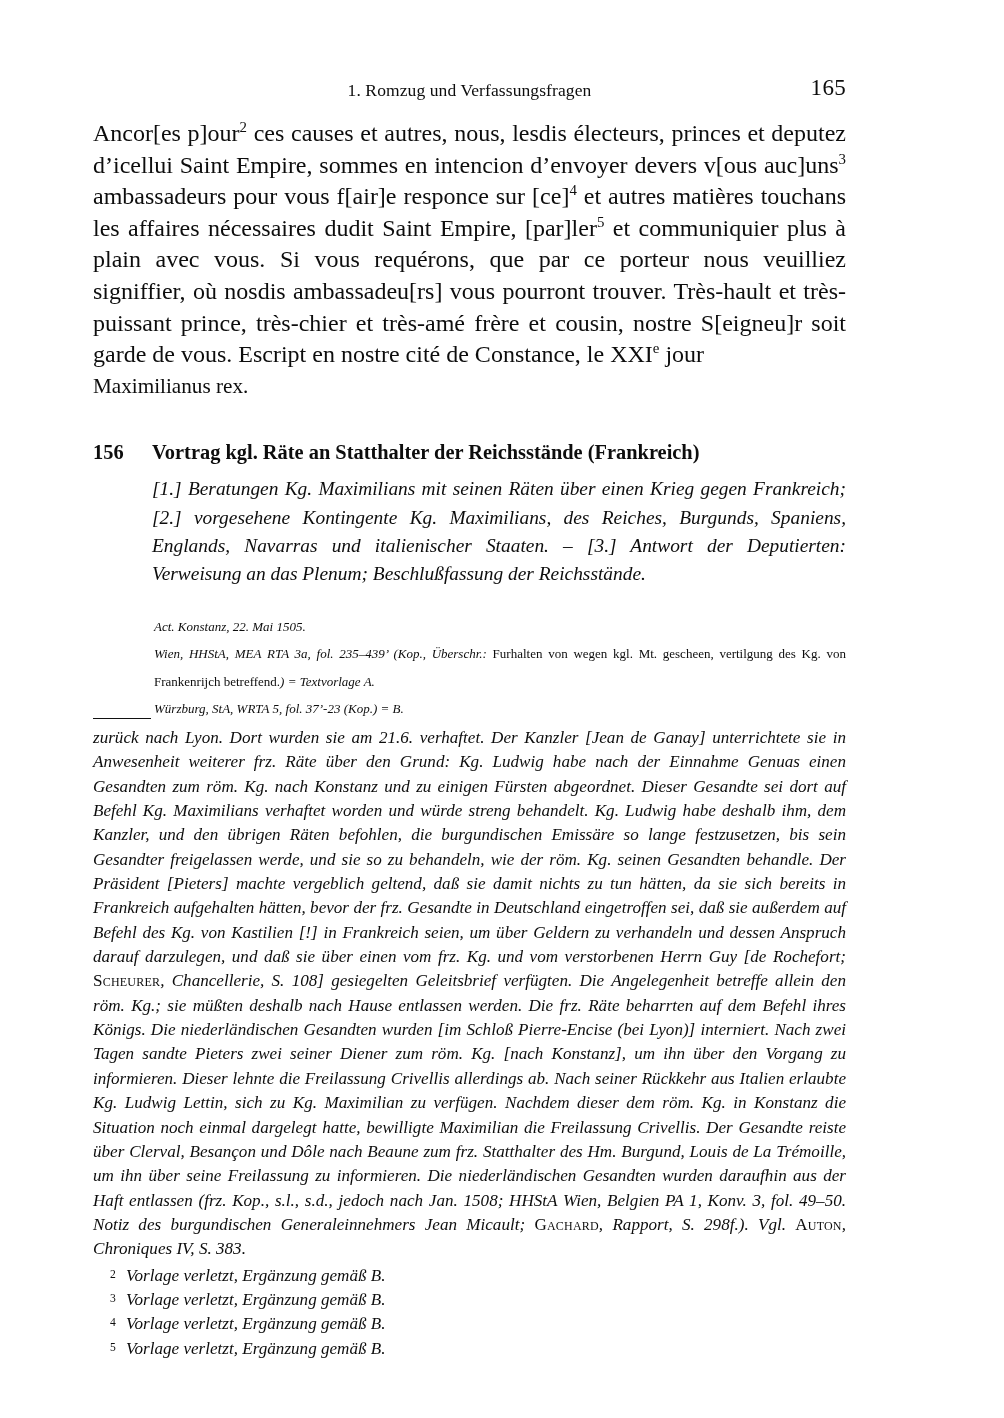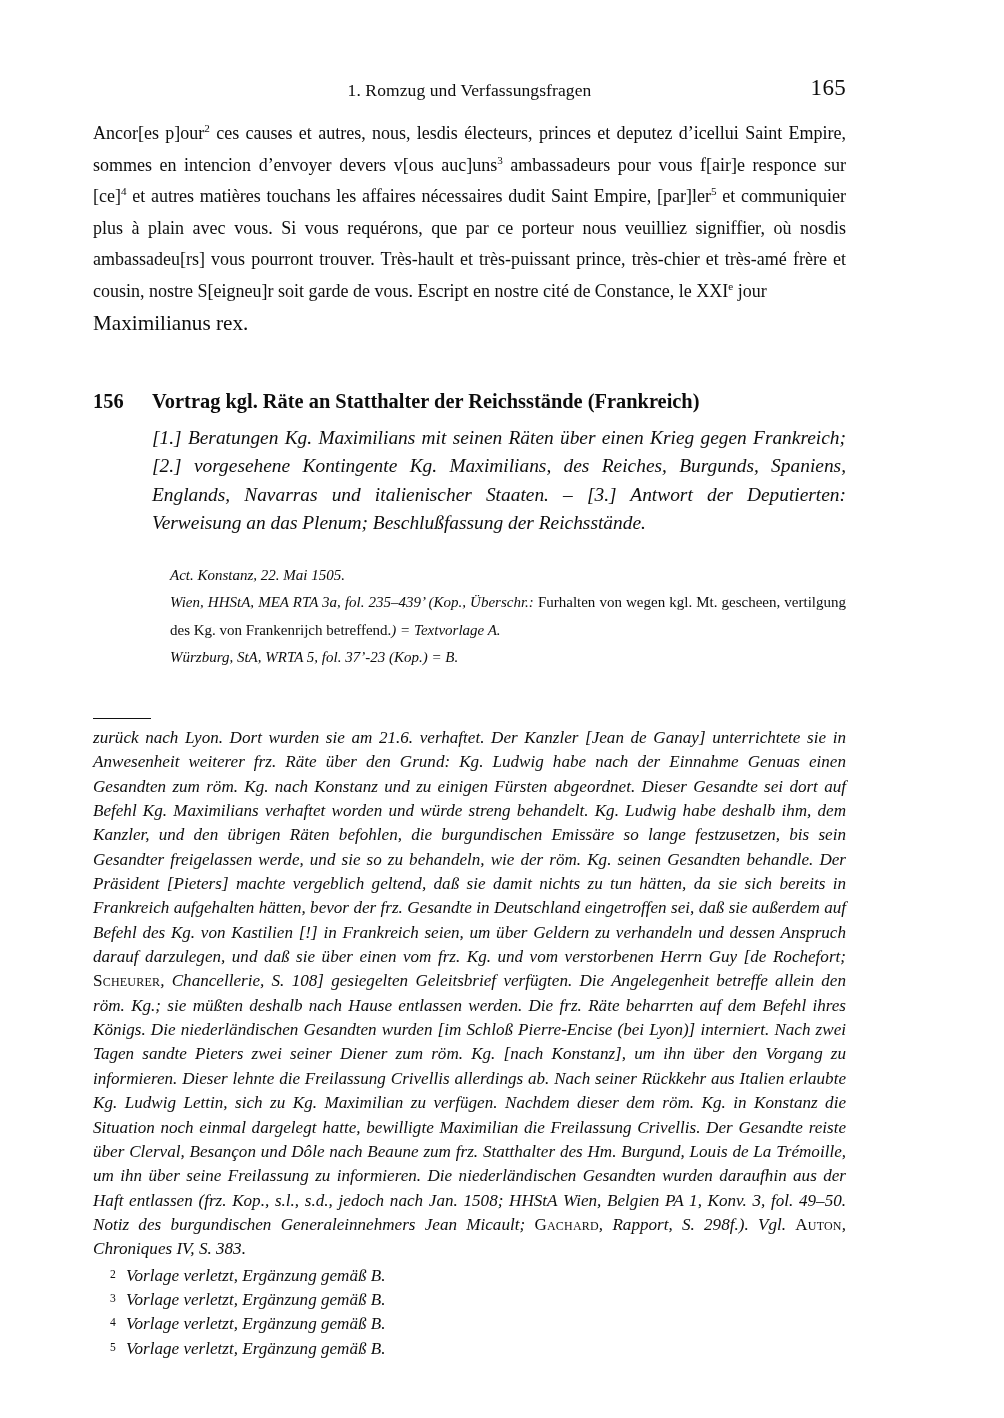--- a/index.html
+++ b/index.html
@@ -51,21 +51,21 @@
 
   
   .col {
     position: absolute;
     left: 93px;
     top: 118px;
     width: 753px;
   }
 
   .body-par {
-    font-size: 18px;
+    font-size: 24px;
     line-height: 31.6px;
     text-align: justify;
     text-justify: inter-word;
     hyphens: none;
   }
   .body-par sup {
     font-size: 0.62em;
     vertical-align: super;
     line-height: 0;
   }
@@ -73,21 +73,21 @@
     display: flex;
     justify-content: space-between;
     align-items: baseline;
     font-size: 21.2px;
     line-height: 31.6px;
   }
 
   
   .entry-head {
     position: relative;
-    margin-top: 49px;
+    margin-top: 37px;
     font-weight: bold;
     font-size: 20.4px;
     line-height: 27px;
   }
   .entry-no {
     position: absolute;
     left: 0;
     top: 0;
     width: 55px;
   }
@@ -102,23 +102,23 @@
     margin-top: 9px;
     font-style: italic;
     font-size: 19.4px;
     line-height: 28.2px;
     text-align: justify;
     hyphens: none;
   }
 
   
   .source {
-    margin-left: 77px;
+    margin-left: 61px;
     margin-top: 25px;
-    font-size: 15px;
+    font-size: 13px;
     line-height: 27.3px;
   }
   .source .ital { font-style: italic; }
   .source-line-1 { font-style: italic; }
   .source-block {
     text-align: justify;
     hyphens: none;
   }
 
   

